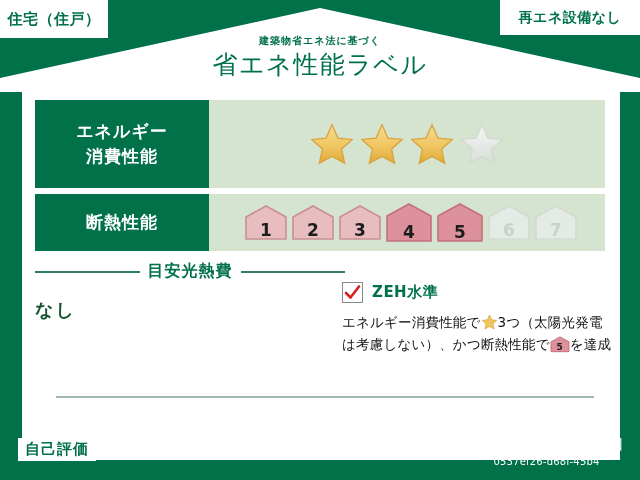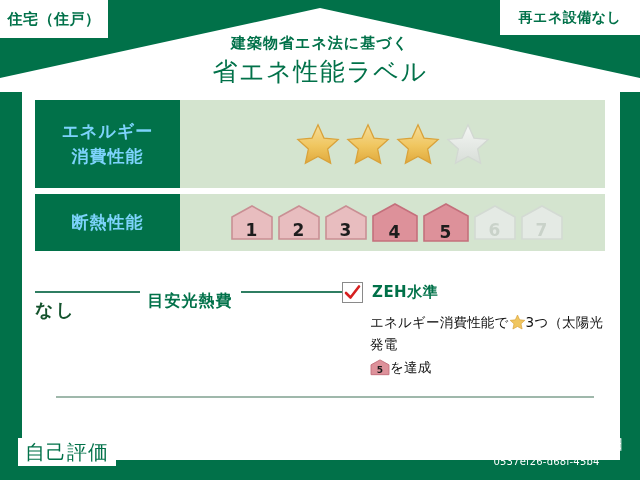--- a/index.html
+++ b/index.html
@@ -23,36 +23,36 @@
     display:flex;align-items:center;justify-content:center;
     letter-spacing:.5px;
   }
   #tag-left{left:0;width:108px;height:38px;font-size:15px;}
   #tag-right{right:0;width:140px;height:35px;font-size:14px;}
 
   .title-block{
     position:absolute;left:0;top:34px;width:640px;text-align:center;
     color:#017149;pointer-events:none;
   }
-  #title-sub{font-size:15px;font-weight:bold;letter-spacing:1px;line-height:1.3;}
+  #title-sub{font-size:10px;font-weight:bold;letter-spacing:1px;line-height:1.3;}
   #title-main{font-size:25px;font-weight:normal;letter-spacing:1.5px;line-height:1.35;margin-top:1px;}
 
   
   #card{
     position:absolute;left:22px;top:86px;width:598px;height:374px;
     background:#ffffff;
   }
 
   
   .perf-row{position:absolute;left:13px;width:570px;display:flex;}
   #row-energy{top:14px;height:88px;}
   #row-insul{top:108px;height:57px;}
 
   .perf-label{
-    width:145px;background:#017149;color:#7dd3fc;
+    width:174px;background:#017149;color:#ffffff;
     display:flex;align-items:center;justify-content:center;
     text-align:center;font-weight:bold;font-size:17px;line-height:1.45;
     letter-spacing:1px;flex:0 0 auto;
   }
   .perf-body{
     flex:1 1 auto;background:#d4e4cf;
     display:flex;align-items:center;justify-content:center;
   }
   #stars-body{gap:4px;}
   #houses-body{gap:3px;padding-left:8px;}
@@ -62,56 +62,56 @@
   .house-num{
     position:absolute;left:0;right:0;bottom:3px;text-align:center;
     font-size:17px;font-weight:bold;line-height:1;
   }
   .house.on .house-num{color:#1d1d1d;}
   .house.off .house-num{color:#c9d2c9;}
 
   
   #cost-head{
     position:absolute;left:13px;top:175px;width:310px;
-    display:flex;align-items:flex-start;gap:8px;margin-top:30px;
+    display:flex;align-items:center;gap:8px;
   }
   #cost-head .rule{flex:1 1 auto;height:2px;background:#2f7e62;}
   #cost-head-text{
     color:#017149;font-weight:bold;font-size:16px;letter-spacing:1px;white-space:nowrap;
   }
   #cost-value{
     position:absolute;left:13px;top:212px;width:310px;text-align:left;
     color:#14532d;font-weight:bold;font-size:18px;letter-spacing:2px;
   }
 
   
   #zeh-block{position:absolute;left:320px;top:196px;width:270px;}
   #zeh-title{display:flex;align-items:center;gap:9px;}
   #zeh-check{
     width:19px;height:19px;border:1px solid #8a8a8a;background:#fff;
     position:relative;flex:0 0 auto;
   }
   #zeh-check svg{position:absolute;left:1px;top:1px;}
   #zeh-title-text{color:#017149;font-weight:bold;font-size:15px;letter-spacing:.5px;}
   #zeh-desc{
-    margin-top:8px;font-size:13.5px;line-height:1.65;color:#111;letter-spacing:.2px;margin-left:28px;
+    margin-top:8px;font-size:13.5px;line-height:1.65;color:#111;letter-spacing:.2px;
   }
   .inline-star{display:inline-block;vertical-align:-3px;width:17px;height:16px;}
   .inline-house{display:inline-block;vertical-align:-4px;width:20px;height:17px;position:relative;}
   .inline-house .house-num{font-size:9px;bottom:1px;color:#1d1d1d;}
 
   
   #divider{
     position:absolute;left:34px;top:310px;width:538px;height:2px;background:#9fb8ab;
   }
   #self-eval-row{
     position:absolute;left:18px;top:438px;display:flex;align-items:center;gap:8px;
   }
   #self-eval-badge{
-    background:#ffffff;color:#017149;font-weight:normal;font-size:20px;
+    background:#ffffff;color:#017149;font-weight:bold;font-size:15px;
     padding:3px 7px;letter-spacing:1px;line-height:1.1;
   }
   #self-eval-address{color:#ffffff;font-size:13px;letter-spacing:.2px;}
   #eval-date-block{
     position:absolute;right:16px;top:436px;text-align:center;color:#ffffff;
   }
   #eval-date{font-size:14px;letter-spacing:.3px;}
   #eval-id{font-size:10px;letter-spacing:.2px;margin-top:2px;}
 </style>
 </head>
@@ -234,21 +234,21 @@
         <span id="zeh-check">
           <svg width="17" height="17" viewBox="0 0 17 17">
             <polyline points="2,9 6.5,13.5 15,2.5" fill="none" stroke="#d62020" stroke-width="2.6" stroke-linecap="round" stroke-linejoin="round"></polyline>
           </svg>
         </span>
         <span id="zeh-title-text">ZEH水準</span>
       </div>
       <div id="zeh-desc">
         <span>エネルギー消費性能で</span><svg class="inline-star" viewBox="0 0 50 48">
             <polygon points="25,3 31.5,17.5 47,19 35.5,29.5 38.8,45 25,37.5 11.2,45 14.5,29.5 3,19 18.5,17.5" fill="#f0c65f" stroke="#d9a23a" stroke-width="2"></polygon>
-          </svg><span>3つ（太陽光発電</span><br><span class="inline-house"><svg width="20" height="17" viewBox="0 0 44 38">
+          </svg><span>3つ（太陽光発電</span><br><span>は考慮しない）、かつ断熱性能で</span><span class="inline-house"><svg width="20" height="17" viewBox="0 0 44 38">
               <polygon points="22,2 42,13 42,35 2,35 2,13" fill="#dd919a" stroke="#c4707c" stroke-width="2.2"></polygon>
             </svg><span class="house-num">5</span></span><span>を達成</span>
       </div>
     </div>
 
     <div id="divider"></div>
   </div>
 
   <div id="self-eval-row">
     <span id="self-eval-badge">自己評価</span>

